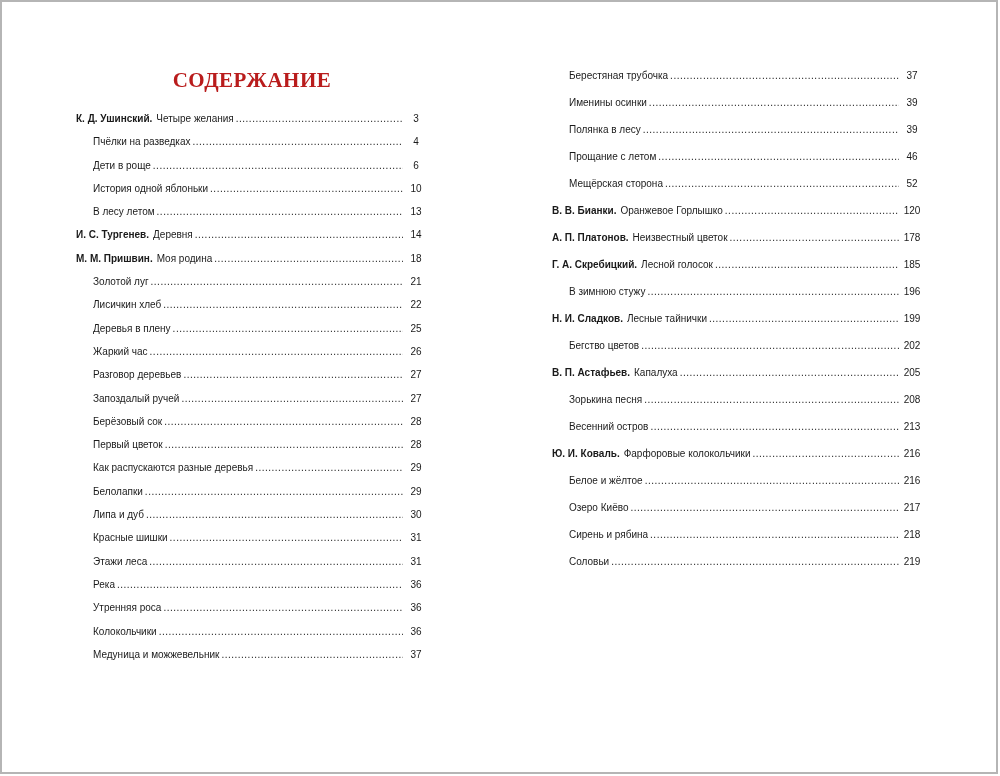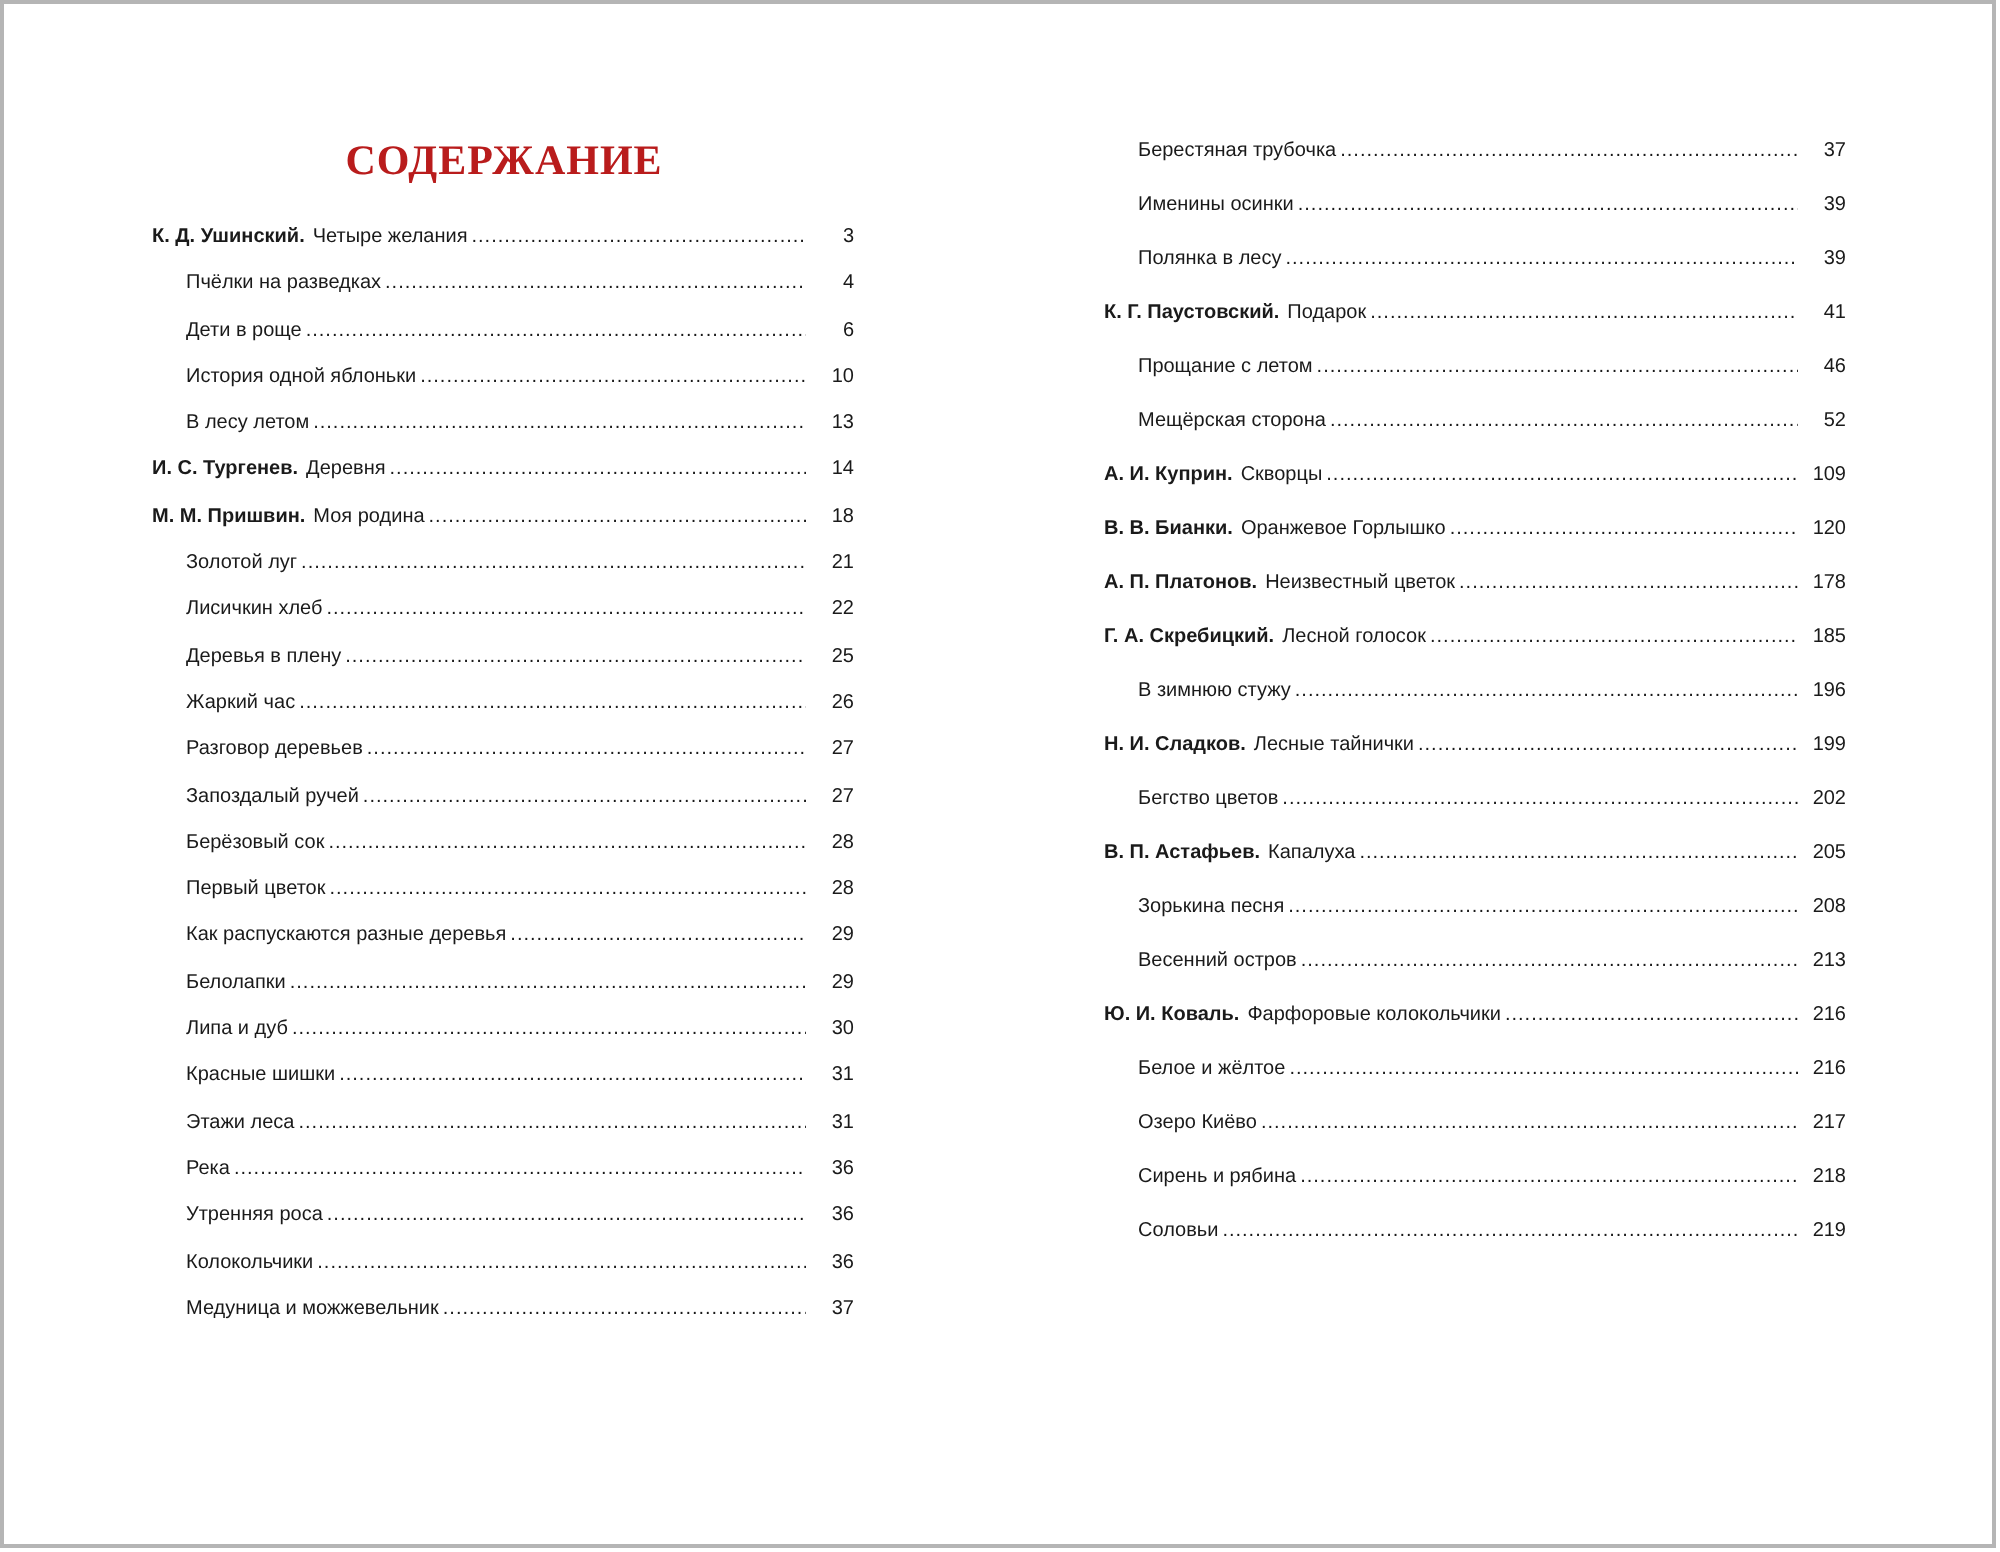--- a/index.html
+++ b/index.html
@@ -29,21 +29,21 @@
   .entry.sub { padding-left: 17px; }
   .author { font-weight: bold; margin-right: 4px; }
   .title { }
   .leader {
     flex: 1; overflow: hidden; margin: 0 2px; color: #1a1a1a;
   }
   .leader::after {
     content: "........................................................................................................................................................";
     letter-spacing: 0.5px;
   }
-  .page { min-width: 22px; text-align: right; }
+  .page { min-width: 22px; text-align: center; }
 </style>
 </head>
 <body>
 
 <div class="frame"></div>
 
 <div class="page-title">СОДЕРЖАНИЕ</div>
 
 <div class="col col-left" id="col-left">
     <div class="entry">
@@ -179,41 +179,29 @@
     <div class="entry sub">
       <span class="title">Именины осинки</span>
       <span class="leader"></span>
       <span class="page">39</span>
     </div>
     <div class="entry sub">
       <span class="title">Полянка в лесу</span>
       <span class="leader"></span>
       <span class="page">39</span>
     </div>
-    <div class="entry">
-      <span class="author">К. Г. Паустовский.</span>
-      <span class="title">Подарок</span>
-      <span class="leader"></span>
-      <span class="page">41</span>
-    </div>
     <div class="entry sub">
       <span class="title">Прощание с летом</span>
       <span class="leader"></span>
       <span class="page">46</span>
     </div>
     <div class="entry sub">
       <span class="title">Мещёрская сторона</span>
       <span class="leader"></span>
       <span class="page">52</span>
-    </div>
-    <div class="entry">
-      <span class="author">А. И. Куприн.</span>
-      <span class="title">Скворцы</span>
-      <span class="leader"></span>
-      <span class="page">109</span>
     </div>
     <div class="entry">
       <span class="author">В. В. Бианки.</span>
       <span class="title">Оранжевое Горлышко</span>
       <span class="leader"></span>
       <span class="page">120</span>
     </div>
     <div class="entry">
       <span class="author">А. П. Платонов.</span>
       <span class="title">Неизвестный цветок</span>

